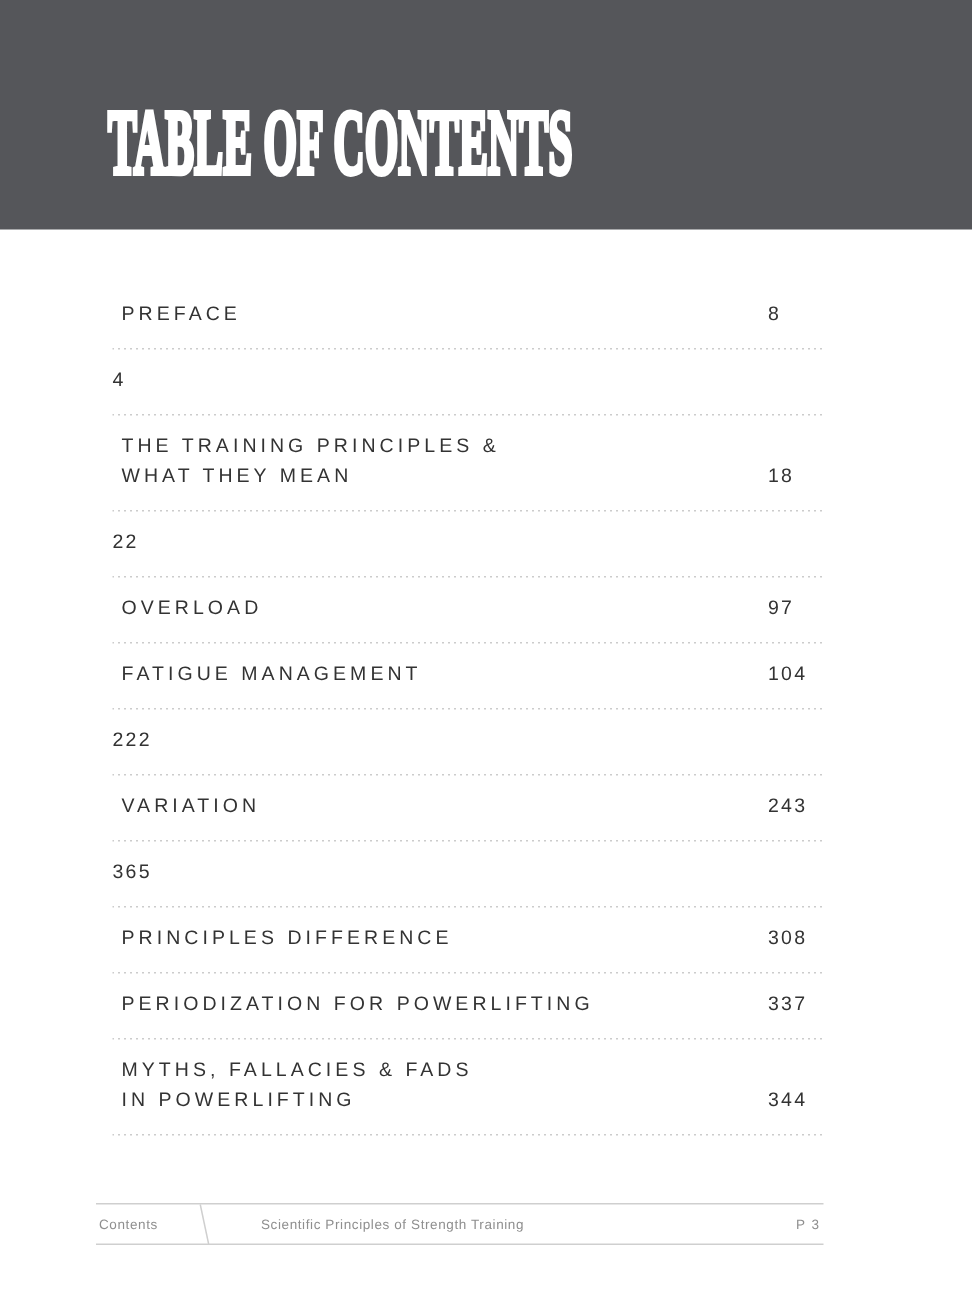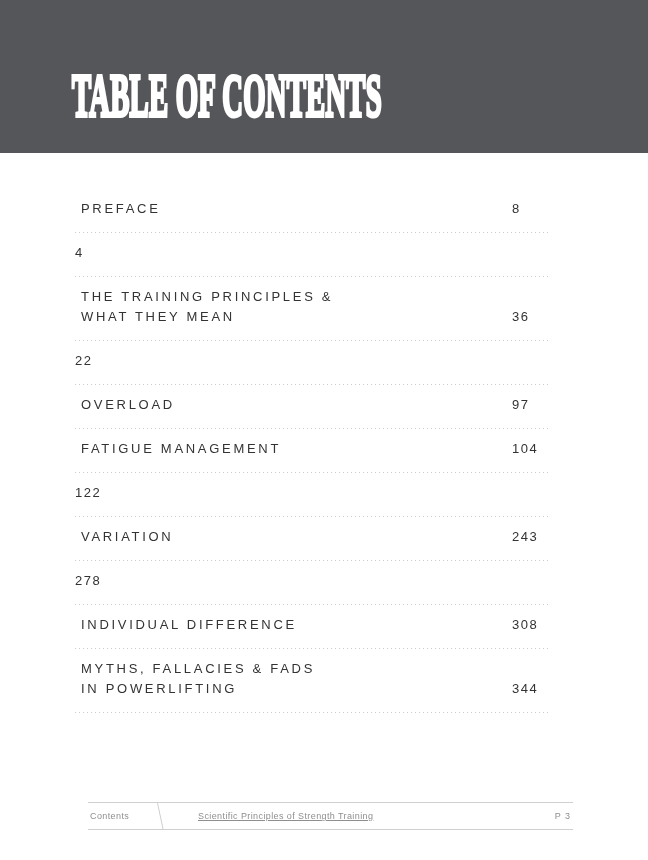--- a/index.html
+++ b/index.html
@@ -48,38 +48,37 @@
   }
   .toc-page {
     width:36px;
     font-size:13px; line-height:20px;
     letter-spacing:1.5px;
     color:var(--entry-text,#333333);
   }
 
   
   .footer {
-    position:absolute; left:88px; top:802px; width:485px; height:28px;
+    position:absolute; left:64px; top:802px; width:485px; height:28px;
     border-top:1px solid var(--footer-line,#cfcfcf);
     border-bottom:1px solid var(--footer-line,#cfcfcf);
     font-size:9px; letter-spacing:0.4px;
     color:var(--footer-text,#8f8f8f);
   }
   .footer-section {
     position:absolute; left:2px; top:50%; transform:translateY(-50%);
   }
   .footer-slash {
     position:absolute; left:69px; top:0; width:1px; height:27px;
     background:var(--footer-line,#cfcfcf);
     transform:rotate(-12deg); transform-origin:top center;
   }
   .footer-title {
     position:absolute; left:110px; top:50%; transform:translateY(-50%);
     white-space:nowrap;
-    text-decoration:underline;
   }
   .footer-page {
     position:absolute; right:2px; top:50%; transform:translateY(-50%);
     letter-spacing:1px;
     text-align:center;
   }
 </style>
 </head>
 <body>
 
@@ -95,55 +94,59 @@
       <span class="toc-page">8</span>
     </div>
 
     <div class="toc-row">
       <span class="toc-page">4</span>
     </div>
 
     <div class="toc-row">
       <span class="toc-label">THE TRAINING PRINCIPLES &amp;
 WHAT THEY MEAN</span>
-      <span class="toc-page">36</span>
+      <span class="toc-page">18</span>
     </div>
 
     <div class="toc-row">
       <span class="toc-page">22</span>
     </div>
 
     <div class="toc-row">
       <span class="toc-label">OVERLOAD</span>
       <span class="toc-page">97</span>
     </div>
 
     <div class="toc-row">
       <span class="toc-label">FATIGUE MANAGEMENT</span>
       <span class="toc-page">104</span>
     </div>
 
     <div class="toc-row">
-      <span class="toc-page">122</span>
+      <span class="toc-page">222</span>
     </div>
 
     <div class="toc-row">
       <span class="toc-label">VARIATION</span>
       <span class="toc-page">243</span>
     </div>
 
     <div class="toc-row">
-      <span class="toc-page">278</span>
+      <span class="toc-page">365</span>
     </div>
 
     <div class="toc-row">
-      <span class="toc-label">INDIVIDUAL DIFFERENCE</span>
+      <span class="toc-label">PRINCIPLES DIFFERENCE</span>
       <span class="toc-page">308</span>
     </div>
 
+    <div class="toc-row">
+      <span class="toc-label">PERIODIZATION FOR POWERLIFTING</span>
+      <span class="toc-page">337</span>
+    </div>
 
     <div class="toc-row">
       <span class="toc-label">MYTHS, FALLACIES &amp; FADS
 IN POWERLIFTING</span>
       <span class="toc-page">344</span>
     </div>
   </main>
 
   <footer class="footer">
     <span class="footer-section">Contents</span>

